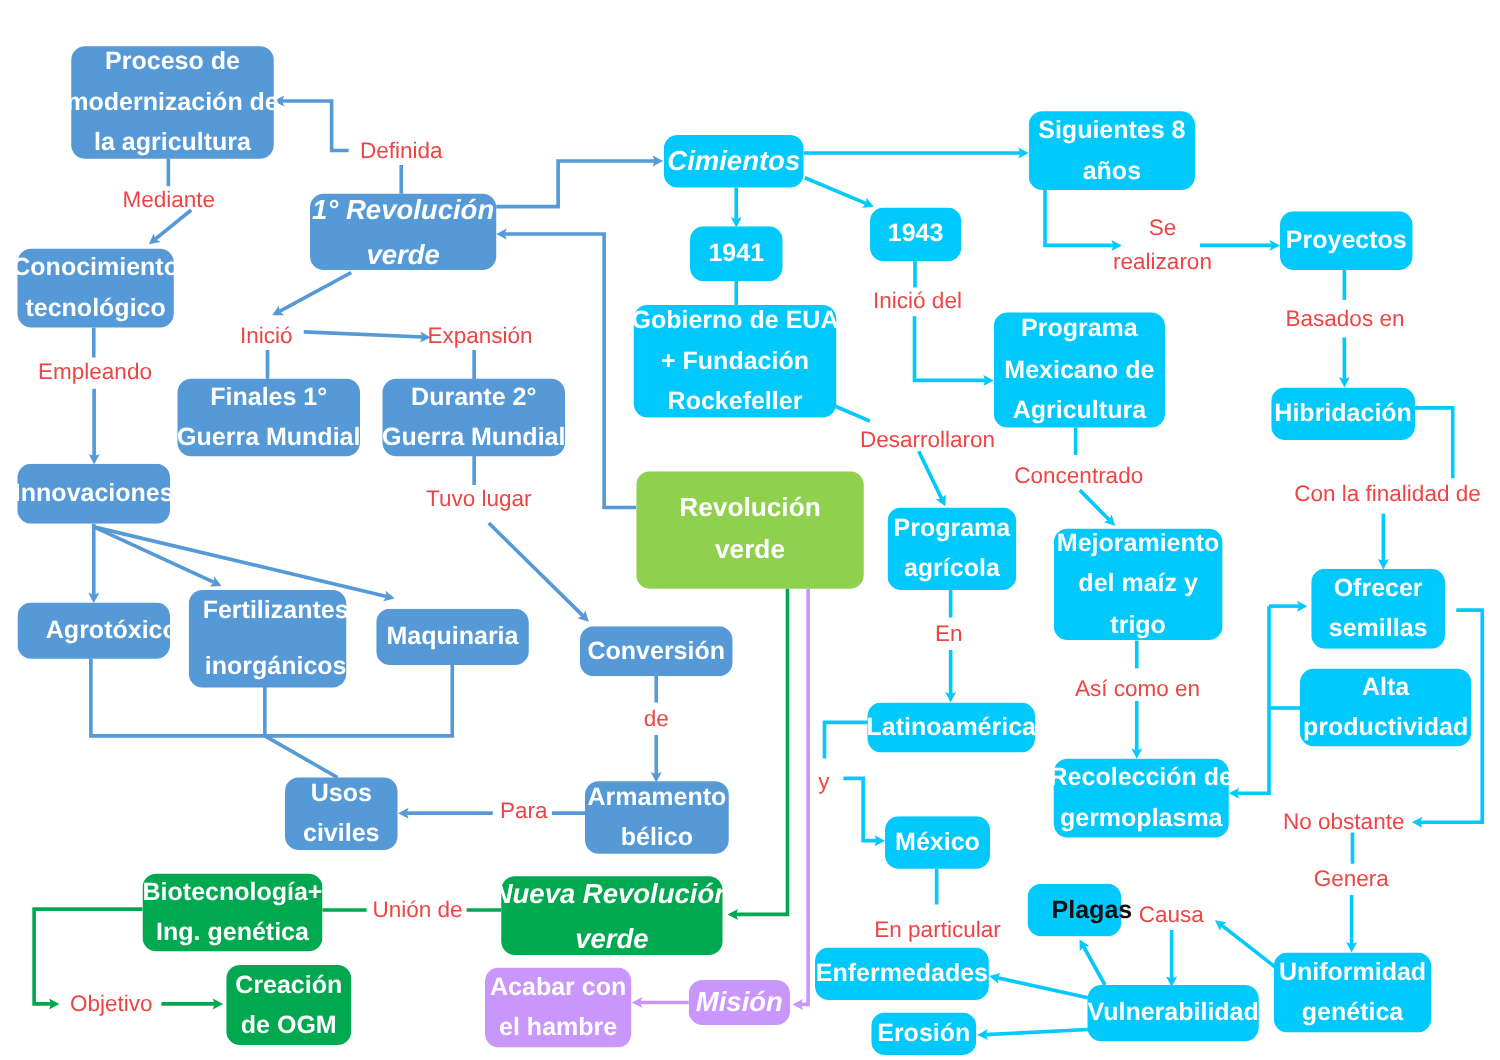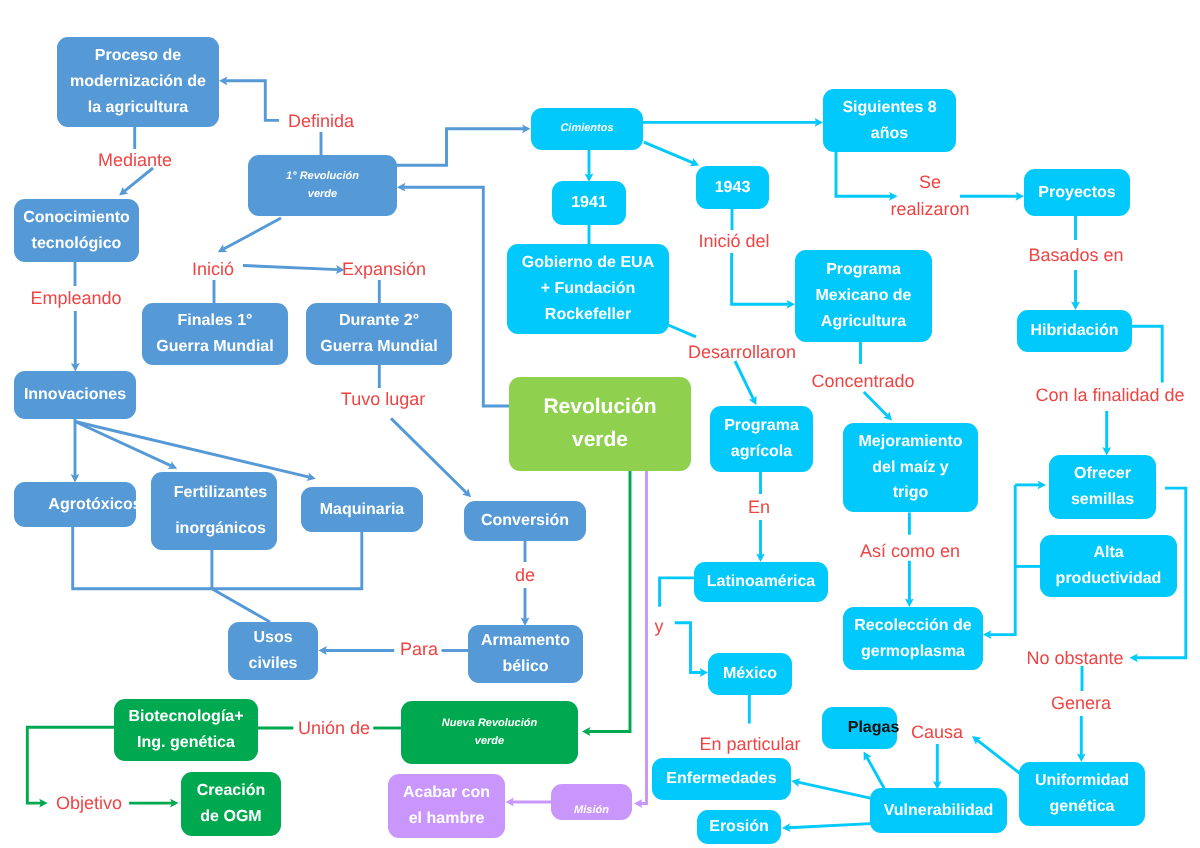--- a/index.html
+++ b/index.html
@@ -3,31 +3,31 @@
 <meta charset="utf-8">
 <title>Revolución verde</title>
 <style>
   html,body{margin:0;padding:0;background:#ffffff;
        -webkit-font-smoothing:antialiased;text-rendering:geometricPrecision;}
   #stage{position:relative;width:1200px;height:848px;background:#ffffff;overflow:hidden;
          font-family:"Liberation Sans",sans-serif;}
   svg.edges{position:absolute;left:0;top:0;width:1200px;height:848px;}
   .node{position:absolute;display:flex;flex-direction:column;align-items:center;justify-content:center;
         text-align:center;color:#ffffff;font-family:"Liberation Sans",sans-serif;font-weight:bold;
-        font-size:16px;line-height:1.62;border-radius:11px;box-sizing:border-box;will-change:transform;}
+        font-size:20px;line-height:1.62;border-radius:11px;box-sizing:border-box;will-change:transform;}
   .node span{display:block;white-space:nowrap;}
   .blue{background:#5599d6;}
   .cyan{background:#01c9fb;}
   .darktext{color:#111111;padding-left:28px;}
   .green{background:#8fd04f;}
   .big{font-size:21px;line-height:1.57;}
   .wide-lines{line-height:2.27;padding-left:13px;}
   .dgreen{background:#00a94f;}
   .purple{background:#c996fb;}
-  .node.ital{font-style:italic;font-size:11px;}
+  .node.ital{font-style:italic;font-size:22px;}
   .lbl{position:absolute;color:#ef4444;font-family:"Liberation Sans",sans-serif;
        font-weight:normal;font-size:18px;line-height:1.5;text-align:center;white-space:nowrap;
        transform:translate(-50%,-50%);will-change:transform;}
   .lbl span{display:block;}
 </style>
 </head>
 <body>
 
 <div id="stage">
   <svg class="edges" viewBox="0 0 1200 848">

